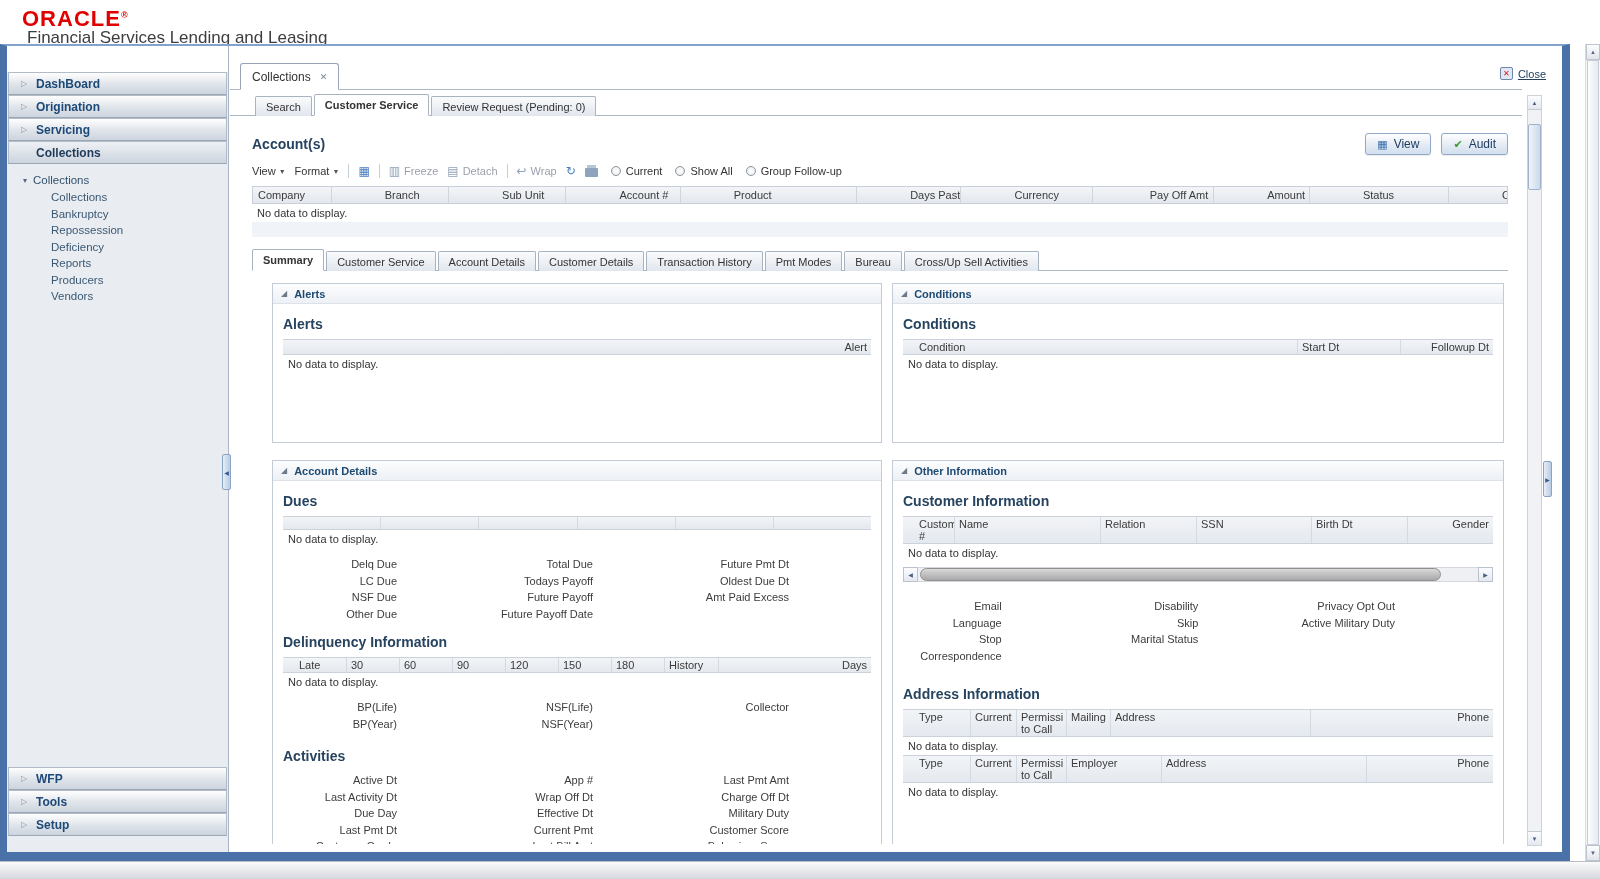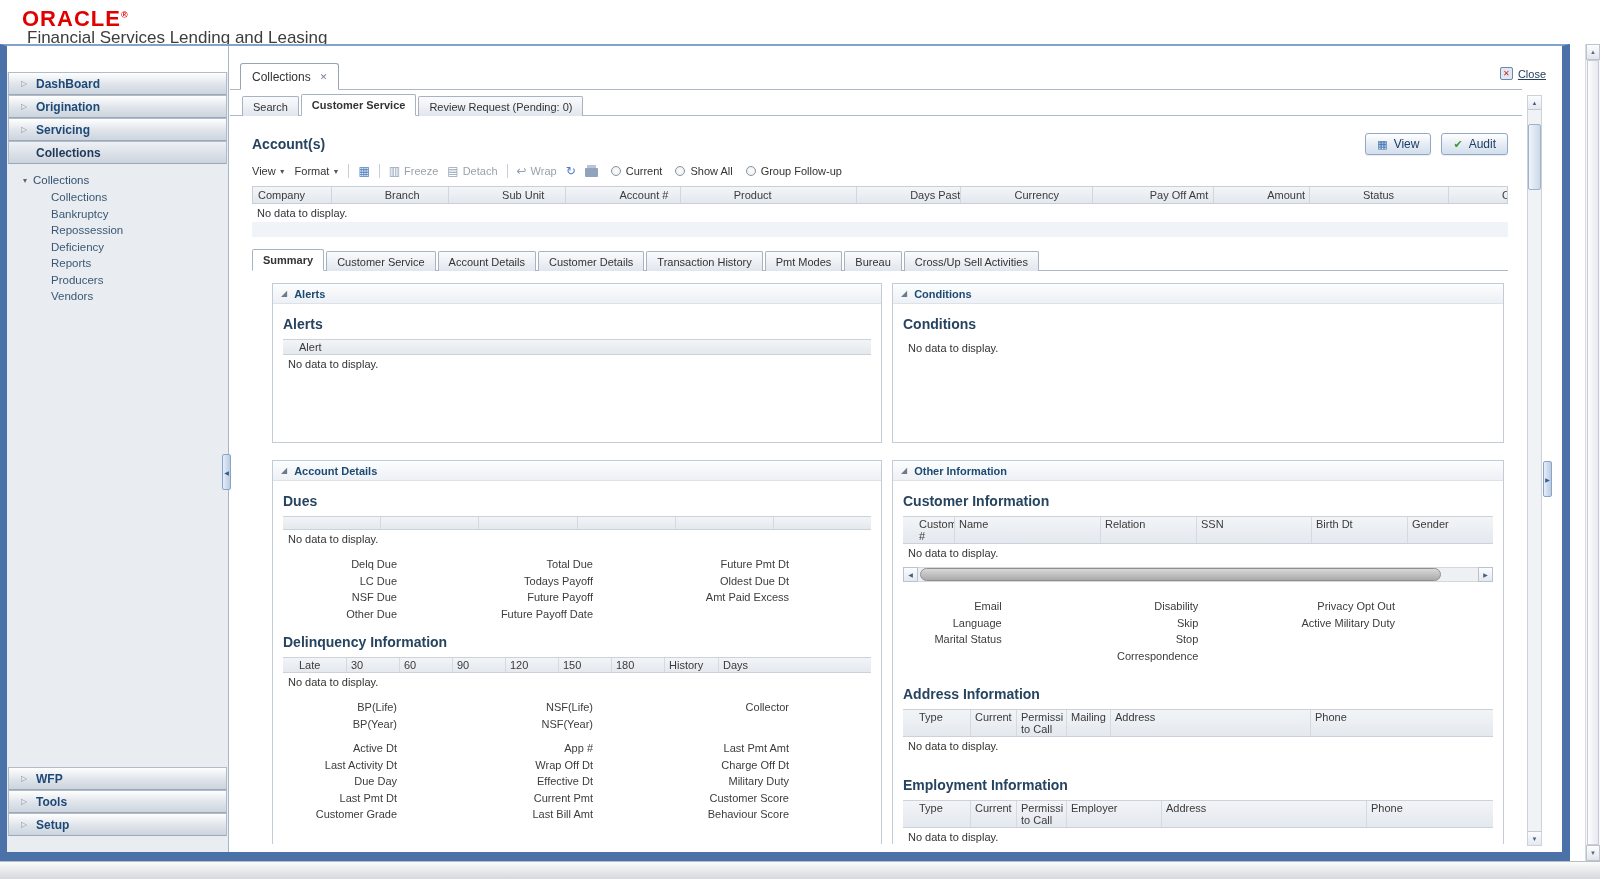--- a/index.html
+++ b/index.html
@@ -62,21 +62,21 @@
   .wtab-strip { height:44px; position:relative; border-bottom:1px solid #aeb8c5; margin-right:40px; }
   .wtab { position:absolute; left:10px; bottom:-1px; height:27px; display:flex; align-items:center; gap:9px;
           padding:0 11px; background:#fff; border:1px solid #97a4b6; border-bottom:1px solid #fff;
           border-radius:3px 3px 0 0; font-size:12px; color:#333; }
   .wtab-x { font-size:9px; color:#7a8494; }
   .close-link { position:absolute; right:-24px; top:21px; display:flex; align-items:center; gap:5px; }
   .close-box { width:13px; height:13px; background:#dfe8f3; border:1px solid #6f86a8; color:#c22;
                font-size:8px; display:flex; align-items:center; justify-content:center; border-radius:2px; }
   .close-text { font-size:11px; color:#24405e; text-decoration:underline; }
 
-  .subtabs { height:24px; display:flex; align-items:flex-end; gap:2px; padding-left:12px;
+  .subtabs { height:24px; display:flex; align-items:flex-end; gap:2px; padding-left:25px;
              border-bottom:1px solid #aeb8c5; margin-right:40px; margin-top:2px; }
   .tab { height:20px; display:flex; align-items:center; padding:0 10px; margin-bottom:-1px;
          font-size:11px; color:#333; background:linear-gradient(#fafbfc,#e1e6ee);
          border:1px solid #a8b3c2; border-bottom:none; border-radius:2px 2px 0 0; white-space:nowrap; }
   .tab.active { height:22px; background:#fff; font-weight:bold; border-bottom:1px solid #fff; }
 
   .main { position:absolute; top:70px; left:0; right:34px; bottom:8px; overflow:hidden;
           padding:16px 20px 0 22px; }
   .acct-header { display:flex; align-items:center; justify-content:space-between; height:24px; }
   .sec-title { font-size:14px; font-weight:bold; color:#26435f; }
@@ -120,21 +120,21 @@
   .phead { flex:0 0 20px; display:flex; align-items:center; gap:7px; padding:0 8px;
            background:linear-gradient(#fcfdfe,#edf0f5); border-bottom:1px solid #dde2e9;
            font-size:11px; font-weight:bold; color:#1d4a73; }
   .disc { font-size:8px; color:#6c7a8a; }
   .pbody { flex:1; padding:12px 10px 0; overflow:hidden; }
   .pbody .sec-title { margin-bottom:7px; }
   .ithead { display:flex; background:linear-gradient(#f2f4f7,#e4e9ef);
             border-top:1px solid #ccd2da; border-bottom:1px solid #ccd2da; }
   .ith { font-size:11px; color:#3a3a3a; padding:1px 4px; border-right:1px solid #d4dae1;
          line-height:12px; overflow:hidden; }
-  .ith:last-child { border-right:none; }
+  .ith:last-child { border-right:none;text-align:right; }
   .ithead.blank { height:14px; }
   .ind { padding-left:16px; }
   .fgrid { display:grid; grid-template-columns:repeat(3,1fr); margin-top:8px; }
   .fgrid > div { text-align:right; font-size:11px; color:#3c3c3c; line-height:16.5px; padding-right:82px; }
   .fgrid.wide > div { padding-right:98px; }
   .mt12 { margin-top:12px; } .mt16 { margin-top:16px; } .mt22 { margin-top:22px; }
 
   .hscroll { display:flex; height:15px; margin-top:5px; }
   .hs-btn { width:15px; background:linear-gradient(#fbfcfe,#e4e9f0); border:1px solid #b9c2cf;
             font-size:6px; color:#4a5f7e; display:flex; align-items:center; justify-content:center; }
@@ -345,20 +345,25 @@
               </div>
             </div>
 
             <div class="panel" data-interactable="false">
               <div class="phead" data-interactable="true">
                   <span class="disc" data-interactable="false">◢</span>
                   <span data-interactable="false">Conditions</span>
                 </div>
               <div class="pbody">
                 <div class="sec-title" data-interactable="false">Conditions</div>
+                <div class="ithead" data-interactable="false">
+                  <div class="ith ind" style="flex:1" data-interactable="false">Condition</div>
+                  <div class="ith" style="width:103px" data-interactable="false">Start Dt</div>
+                  <div class="ith" style="width:92px" data-interactable="false">Followup Dt</div>
+                </div>
                 <div class="no-data" data-interactable="false">No data to display.</div>
               </div>
             </div>
           </div>
 
           <div class="prow2">
 
             <div class="panel" data-interactable="false">
               <div class="phead" data-interactable="true">
                   <span class="disc" data-interactable="false">◢</span>
@@ -403,20 +408,21 @@
                 </div>
                 <div class="no-data" data-interactable="false">No data to display.</div>
                 <div class="fgrid" data-interactable="false">
                   <div data-interactable="false">BP(Life)</div>
                   <div data-interactable="false">NSF(Life)</div>
                   <div data-interactable="false">Collector</div>
                   <div data-interactable="false">BP(Year)</div>
                   <div data-interactable="false">NSF(Year)</div>
                   <div data-interactable="false"></div>
                 </div>
+                <div class="sec-title mt16" data-interactable="false">Activities</div>
                 <div class="fgrid" data-interactable="false">
                   <div data-interactable="false">Active Dt</div>
                   <div data-interactable="false">App #</div>
                   <div data-interactable="false">Last Pmt Amt</div>
                   <div data-interactable="false">Last Activity Dt</div>
                   <div data-interactable="false">Wrap Off Dt</div>
                   <div data-interactable="false">Charge Off Dt</div>
                   <div data-interactable="false">Due Day</div>
                   <div data-interactable="false">Effective Dt</div>
                   <div data-interactable="false">Military Duty</div>
@@ -453,34 +459,33 @@
                     </div>
                   <div class="hs-btn" data-interactable="true">▶</div>
                 </div>
                 <div class="fgrid wide mt16" data-interactable="false">
                   <div data-interactable="false">Email</div>
                   <div data-interactable="false">Disability</div>
                   <div data-interactable="false">Privacy Opt Out</div>
                   <div data-interactable="false">Language</div>
                   <div data-interactable="false">Skip</div>
                   <div data-interactable="false">Active Military Duty</div>
+                  <div data-interactable="false">Stop Correspondence</div>
                   <div data-interactable="false">Marital Status</div>
-                  <div data-interactable="false">Stop Correspondence</div>
                 </div>
                 <div class="sec-title mt22" data-interactable="false">Address Information</div>
                 <div class="ithead tall" data-interactable="false">
                   <div class="ith ind" style="width:68px" data-interactable="false">Type</div>
                   <div class="ith" style="width:46px" data-interactable="false">Current</div>
                   <div class="ith" style="width:50px" data-interactable="false">Permissi to Call</div>
                   <div class="ith" style="width:44px" data-interactable="false">Mailing</div>
                   <div class="ith" style="width:200px" data-interactable="false">Address</div>
                   <div class="ith" style="flex:1" data-interactable="false">Phone</div>
                 </div>
                 <div class="no-data" data-interactable="false">No data to display.</div>
-                <div class="sec-title mt22" data-interactable="false">Employment Information</div>
                 <div class="ithead tall" data-interactable="false">
                   <div class="ith ind" style="width:68px" data-interactable="false">Type</div>
                   <div class="ith" style="width:46px" data-interactable="false">Current</div>
                   <div class="ith" style="width:50px" data-interactable="false">Permissi to Call</div>
                   <div class="ith" style="width:95px" data-interactable="false">Employer</div>
                   <div class="ith" style="width:205px" data-interactable="false">Address</div>
                   <div class="ith" style="flex:1" data-interactable="false">Phone</div>
                 </div>
                 <div class="no-data" data-interactable="false">No data to display.</div>
               </div>

